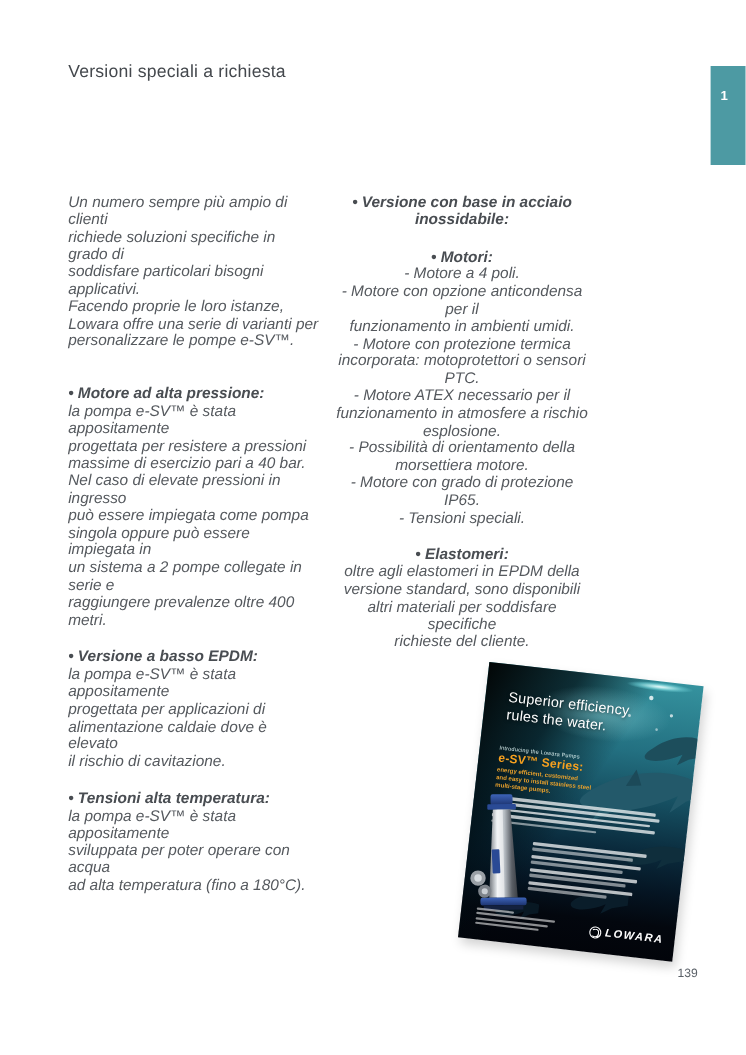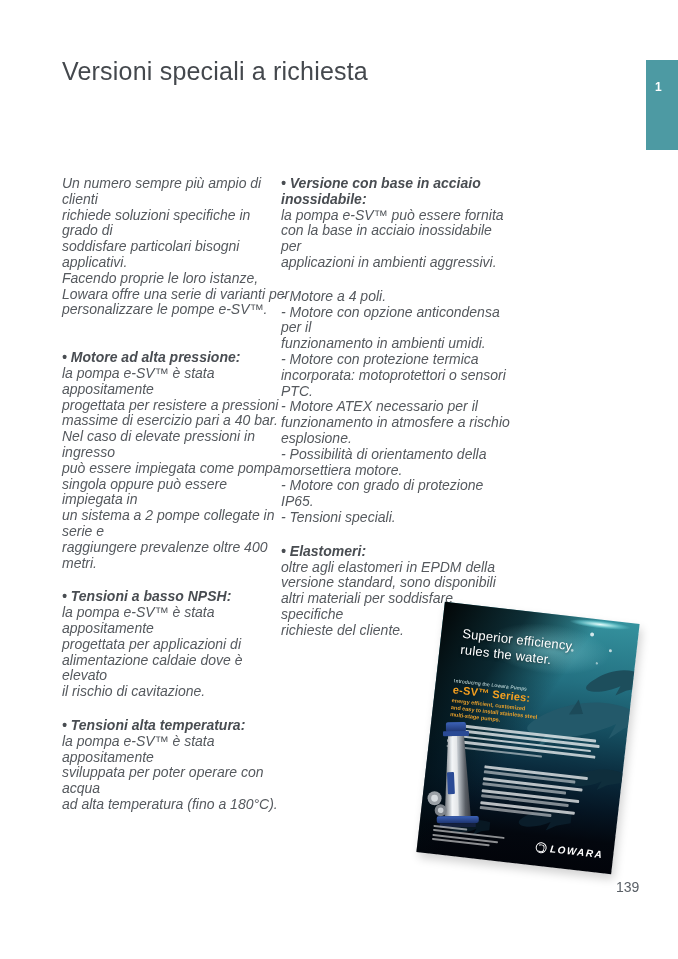--- a/index.html
+++ b/index.html
@@ -2,39 +2,39 @@
 <html><head>
 <meta charset="utf-8">
 <style>
   html,body{margin:0;padding:0;background:#ffffff;}
   #page{
     position:relative;width:678px;height:959px;background:#ffffff;overflow:hidden;
     font-family:"Liberation Sans",sans-serif;color:#55595e;
   }
   
   .page-title{
-    position:absolute;left:62px;top:57px;font-size:25px;font-weight:400;
+    position:absolute;left:62px;top:57px;font-size:16px;font-weight:400;
     color:#44484d;letter-spacing:.2px;margin:0;
   }
   .side-tab{
     position:absolute;right:0;top:60px;width:32px;height:90px;background:#4d9aa3;
   }
   .side-tab .tab-num{
     position:absolute;left:9px;top:20px;color:#ffffff;font-size:12px;font-weight:700;
   }
   
   .col{position:absolute;top:176px;font-size:14px;line-height:15.8px;font-style:italic;}
   .col-left{left:62px;width:228px;}
-  .col-right{left:281px;width:234px;}
+  .col-right{left:303px;width:234px;text-align:center;}
   .intro{margin:0 0 32px 0;white-space:pre-line;}
   .section{margin:0 0 18px 0;}
   .section-header{margin:0;font-weight:700;color:#494d52;white-space:pre-line;}
   .section-body{margin:0;white-space:pre-line;}
   
-  .page-number{position:absolute;left:616px;top:879px;font-size:14px;color:#5a6067;}
+  .page-number{position:absolute;left:616px;top:879px;font-size:11px;color:#5a6067;}
   
   .ad{
     position:absolute;left:430px;top:612px;width:196px;height:252px;
     transform:rotate(6.5deg);transform-origin:50% 50%;
     box-shadow:3px 5px 10px rgba(0,0,0,.18);
     background:
       radial-gradient(closest-side at 80% 2%, rgba(240,255,255,.95), rgba(165,228,230,.9) 26%, rgba(96,190,198,.75) 52%, rgba(60,150,165,0) 78%),
       radial-gradient(closest-side at 55% 14%, rgba(140,215,220,.5), rgba(90,180,190,0) 70%),
       linear-gradient(118deg, rgba(0,0,0,.96) 0%, rgba(1,14,20,.75) 26%, rgba(2,24,34,0) 48%),
       linear-gradient(180deg, #35929e 0%, #237081 26%, #144a5c 46%, #0a2a3c 62%, #051523 76%, #03070e 88%, #02040a 100%);
@@ -94,21 +94,21 @@
 può essere impiegata come pompa
 singola oppure può essere impiegata in
 un sistema a 2 pompe collegate in serie e
 raggiungere prevalenze oltre 400 metri.</p>
     </div>
 
     <div class="section">
     </div>
 
     <div class="section">
-      <p class="section-header">• Tensioni a basso NPSH:</p>
+      <p class="section-header">• Versione a basso EPDM:</p>
       <p class="section-body">la pompa e-SV™ è stata appositamente
 progettata per applicazioni di
 alimentazione caldaie dove è elevato
 il rischio di cavitazione.</p>
     </div>
 
     <div class="section">
       <p class="section-header">• Tensioni alta temperatura:</p>
       <p class="section-body">la pompa e-SV™ è stata appositamente
 sviluppata per poter operare con acqua
@@ -116,26 +116,24 @@
     </div>
 
     <div class="section">
     </div>
   </div>
 
   <div class="col col-right">
     <div class="section">
       <p class="section-header">• Versione con base in acciaio
 inossidabile:</p>
-      <p class="section-body">la pompa e-SV™ può essere fornita
-con la base in acciaio inossidabile per
-applicazioni in ambienti aggressivi.</p>
-    </div>
-
-    <div class="section">
+    </div>
+
+    <div class="section">
+      <p class="section-header">• Motori:</p>
       <p class="section-body">- Motore a 4 poli.
 - Motore con opzione anticondensa per il
 funzionamento in ambienti umidi.
 - Motore con protezione termica
 incorporata: motoprotettori o sensori PTC.
 - Motore ATEX necessario per il
 funzionamento in atmosfere a rischio
 esplosione.
 - Possibilità di orientamento della
 morsettiera motore.

